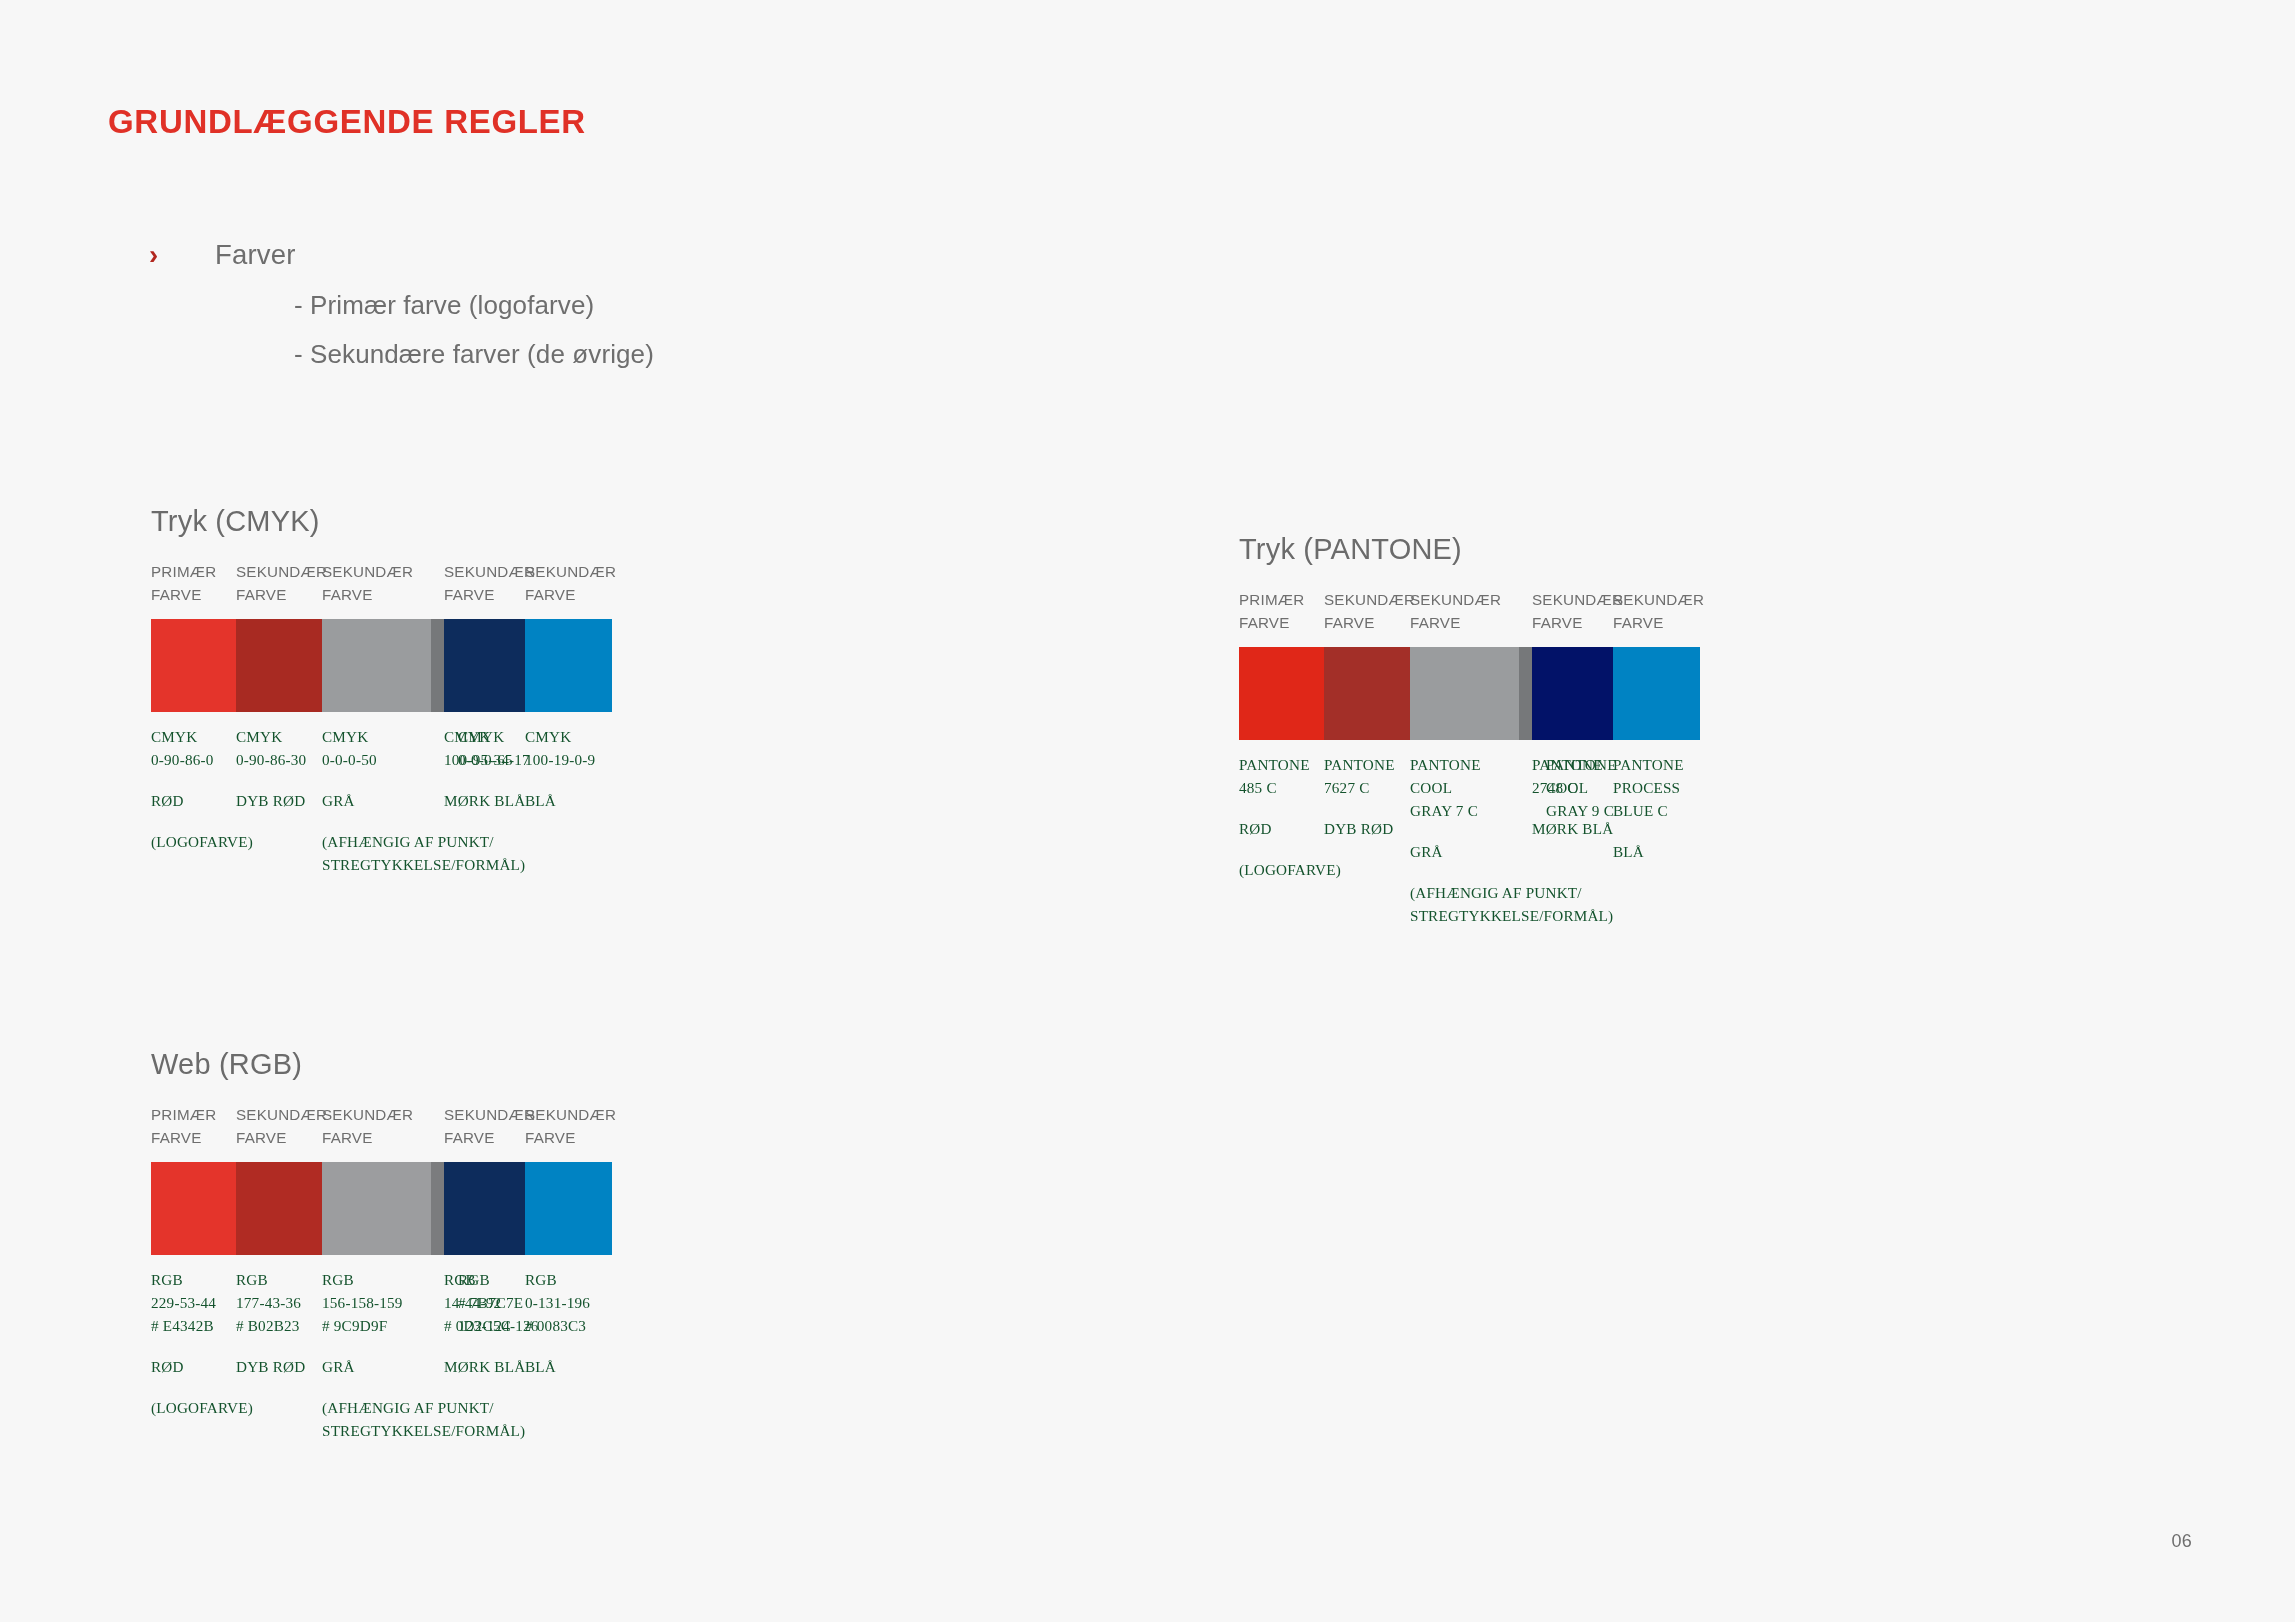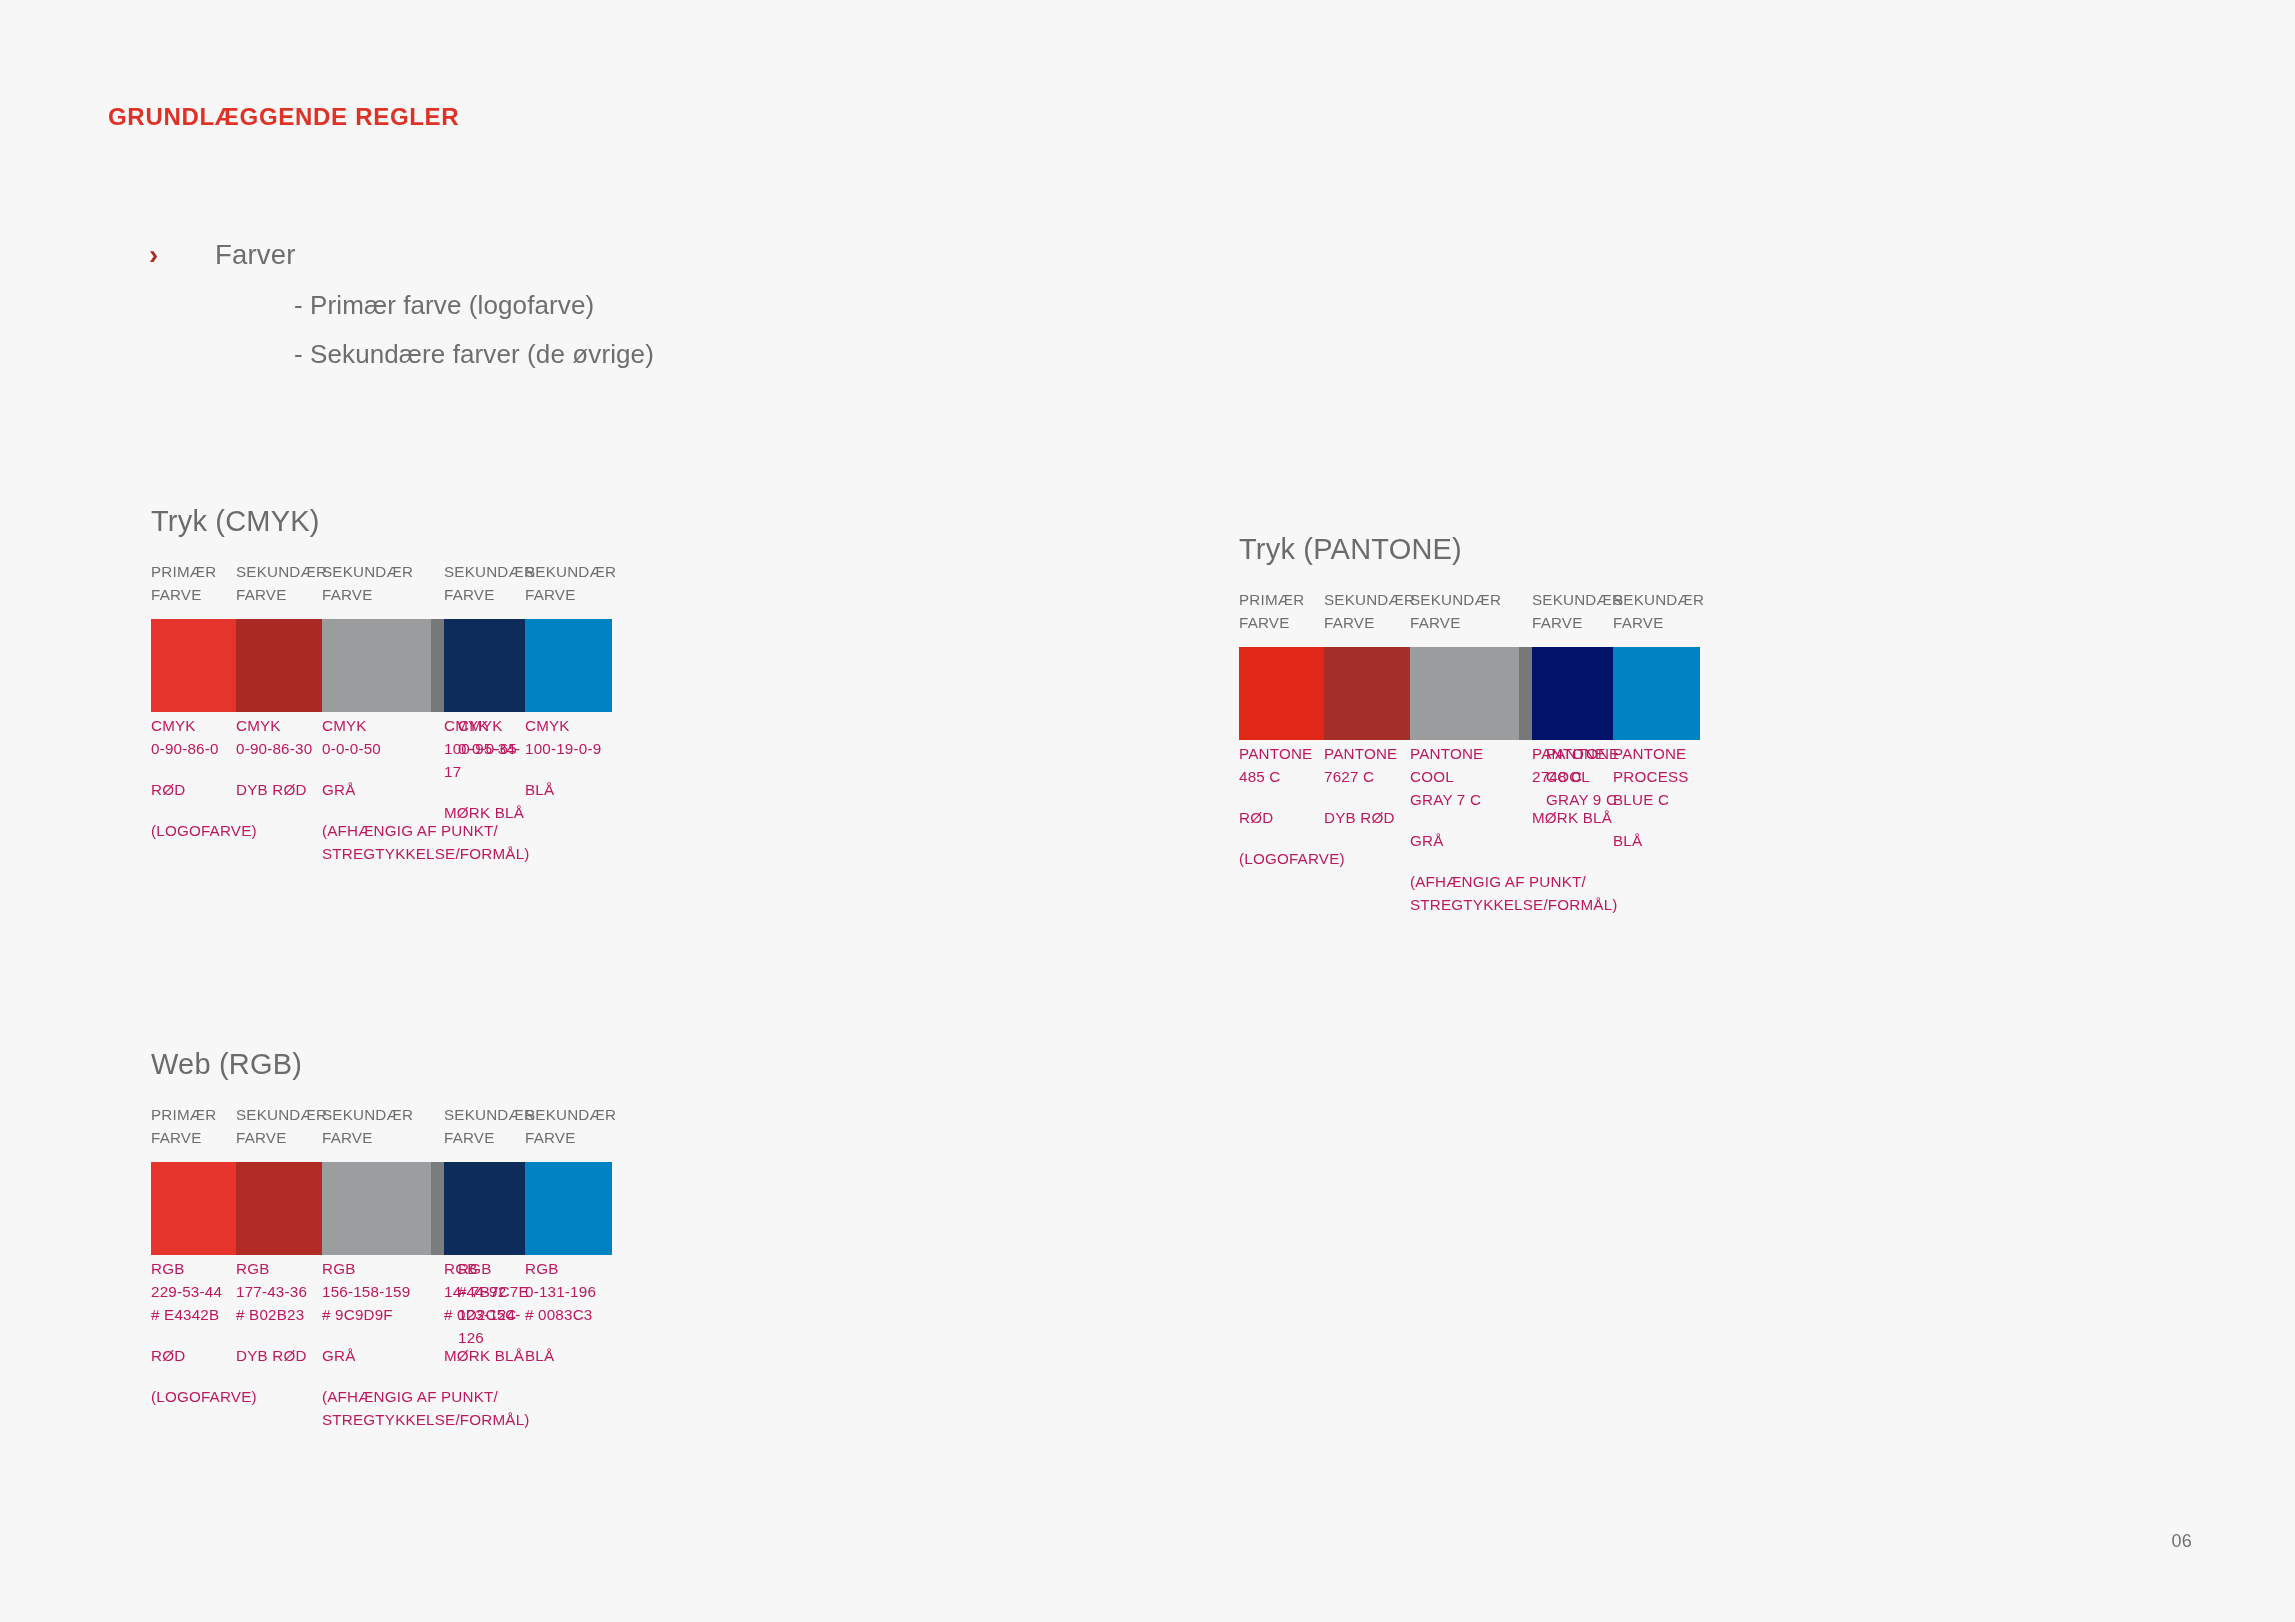--- a/index.html
+++ b/index.html
@@ -18,21 +18,21 @@
     position: absolute;
     inset: 0;
     background: #f7f7f7;
   }
 
   
   .page-title {
     position: absolute;
     left: 108px;
     top: 103px;
-    font-size: 24px;
+    font-size: 33px;
     font-weight: bold;
     letter-spacing: 0.7px;
     color: #e03127;
     font-family: "Liberation Sans", sans-serif;
   }
 
   
   .intro {
     position: absolute;
     left: 149px;
@@ -91,26 +91,27 @@
     white-space: pre-line;
   }
   .chips {
     display: flex;
     margin-top: 13px;
   }
   .chip {
     display: block;
   }
   .col-body {
-    margin-top: 2px;
+    margin-top: 13px;
     font-size: 15.2px;
     line-height: 23px;
-    color: #be185d;
+    color: #14532d;
     letter-spacing: 0.2px;
     white-space: pre-line;
+    font-family: Liberation Serif, serif;
   }
   .dual-body {
     position: relative;
   }
   .dual-body .right-col {
     position: absolute;
     left: 136px;
     top: 0;
   }
 

